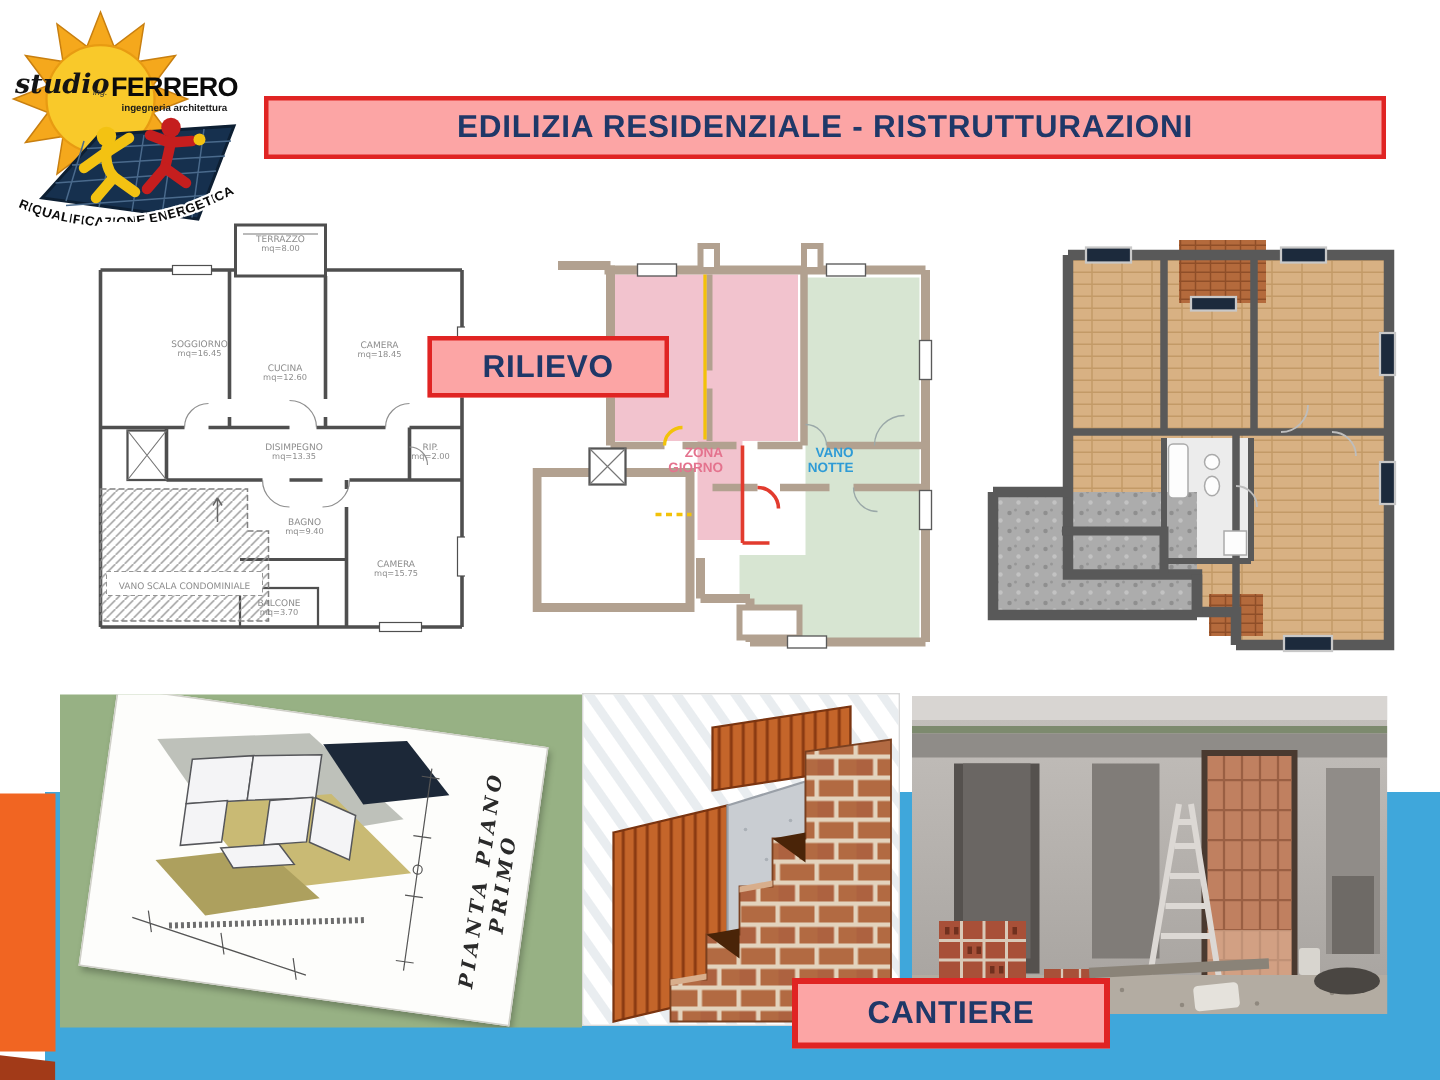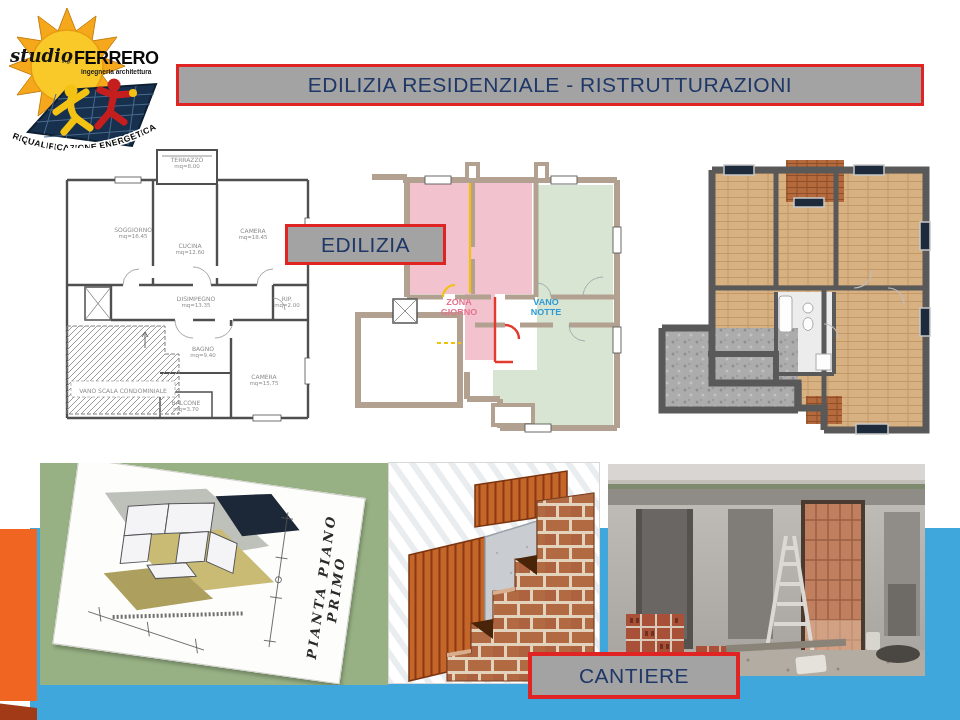--- a/index.html
+++ b/index.html
@@ -1,29 +1,29 @@
 <!DOCTYPE html>
 <html><head>
 <meta charset="utf-8">
 <style>
   html,body{margin:0;padding:0;background:#888;}
   .slide{position:relative;width:960px;height:720px;background:#ffffff;overflow:hidden;
          font-family:"Liberation Sans",sans-serif;margin:0 auto;}
   .abs{position:absolute;}
   
-  .tagbox{position:absolute;background:#a3a3a3;border:3px solid #E02423;display:flex;
-          align-items:center;justify-content:center;color:#1F3868;font-weight:normal;
+  .tagbox{position:absolute;background:#fca5a5;border:3px solid #E02423;display:flex;
+          align-items:center;justify-content:center;color:#1F3868;font-weight:bold;
           font-size:21px;letter-spacing:.5px;box-sizing:border-box;}
   
   .room-label{position:absolute;transform:translate(-50%,-50%);color:#8C8C8C;
               font-size:6px;line-height:1.2;text-align:center;white-space:nowrap;
               font-family:"DejaVu Sans",sans-serif;}
   .room-label .area{font-size:5.5px;display:block;}
   .zone-label{position:absolute;transform:translate(-50%,-50%);font-weight:bold;
-              font-size:9px;line-height:1.15;text-align:center;width:46px;
+              font-size:9px;line-height:1.15;text-align:right;width:46px;
               font-family:"Liberation Sans",sans-serif;}
   
   .band-blue{position:absolute;left:30px;top:528px;width:930px;height:192px;background:#3FA7DB;}
   .bar-orange{position:absolute;left:0;top:529px;width:37px;height:172px;background:#F16522;}
   .bar-maroon{position:absolute;left:0;top:698px;width:37px;height:22px;background:#A23A18;
               clip-path:polygon(0 25%,100% 45%,100% 100%,0 100%);}
   .panel-green{position:absolute;left:40px;top:463px;width:348px;height:222px;background:#97B184;overflow:hidden;}
   .sheet{position:absolute;left:24px;top:14px;width:288px;height:186px;background:#FDFDFB;
          transform:rotate(8deg);box-shadow:2px 3px 4px rgba(0,0,0,.25);border:1px solid #CFCFC8;}
   .sheet-caption{position:absolute;right:8px;top:12px;bottom:12px;writing-mode:vertical-rl;
@@ -234,21 +234,21 @@
       </g>
       <g stroke="#BDBDBD" stroke-width="1.2" fill="none">
         <path d="M196,130 A18,18 0 0 0 214,112"></path>
         <path d="M230,130 A16,16 0 0 1 246,146"></path>
         <path d="M166,166 A14,14 0 0 1 180,180"></path>
       </g>
     </svg>
   </div>
 
   <div class="tagbox" style="left:285px;top:224px;width:161px;height:41px;">
-    <span>EDILIZIA</span>
+    <span>RILIEVO</span>
   </div>
 
   <div class="panel-green">
 
     <div class="sheet">
       <svg width="240" height="184" viewBox="0 0 240 184">
         <polygon points="30,30 130,12 200,60 90,95" fill="#8A8F85" opacity=".55"></polygon>
         <polygon points="140,18 195,8 228,40 172,54" fill="#1C2838"></polygon>
         <polygon points="60,70 150,50 210,95 115,120" fill="#C9BA74"></polygon>
         <polygon points="40,110 110,92 152,120 78,142" fill="#ADA05E"></polygon>

